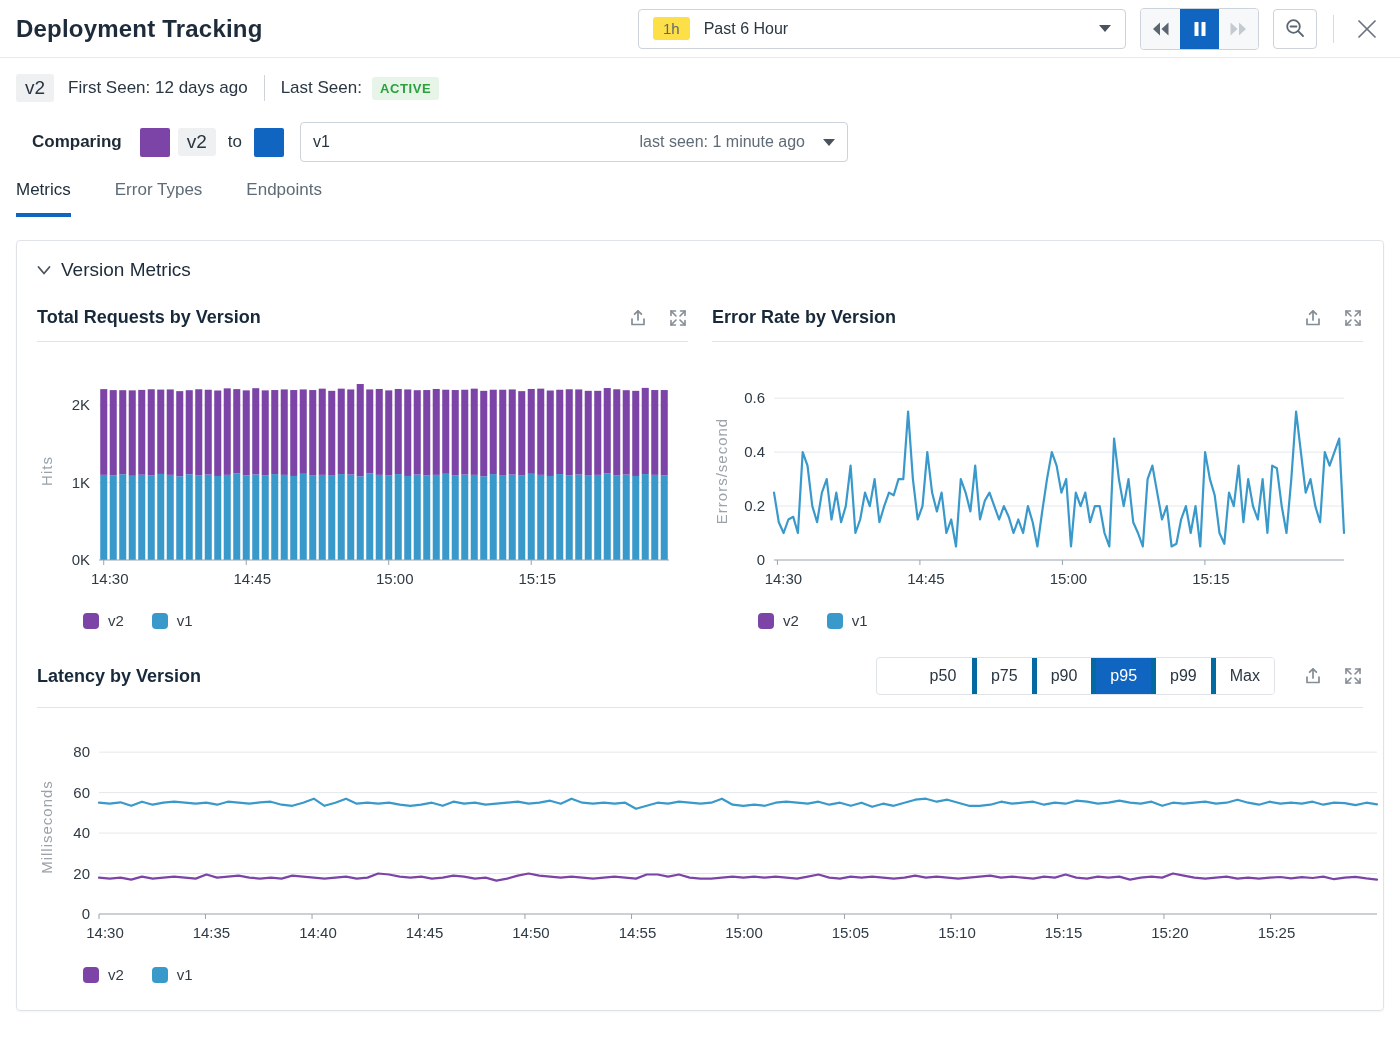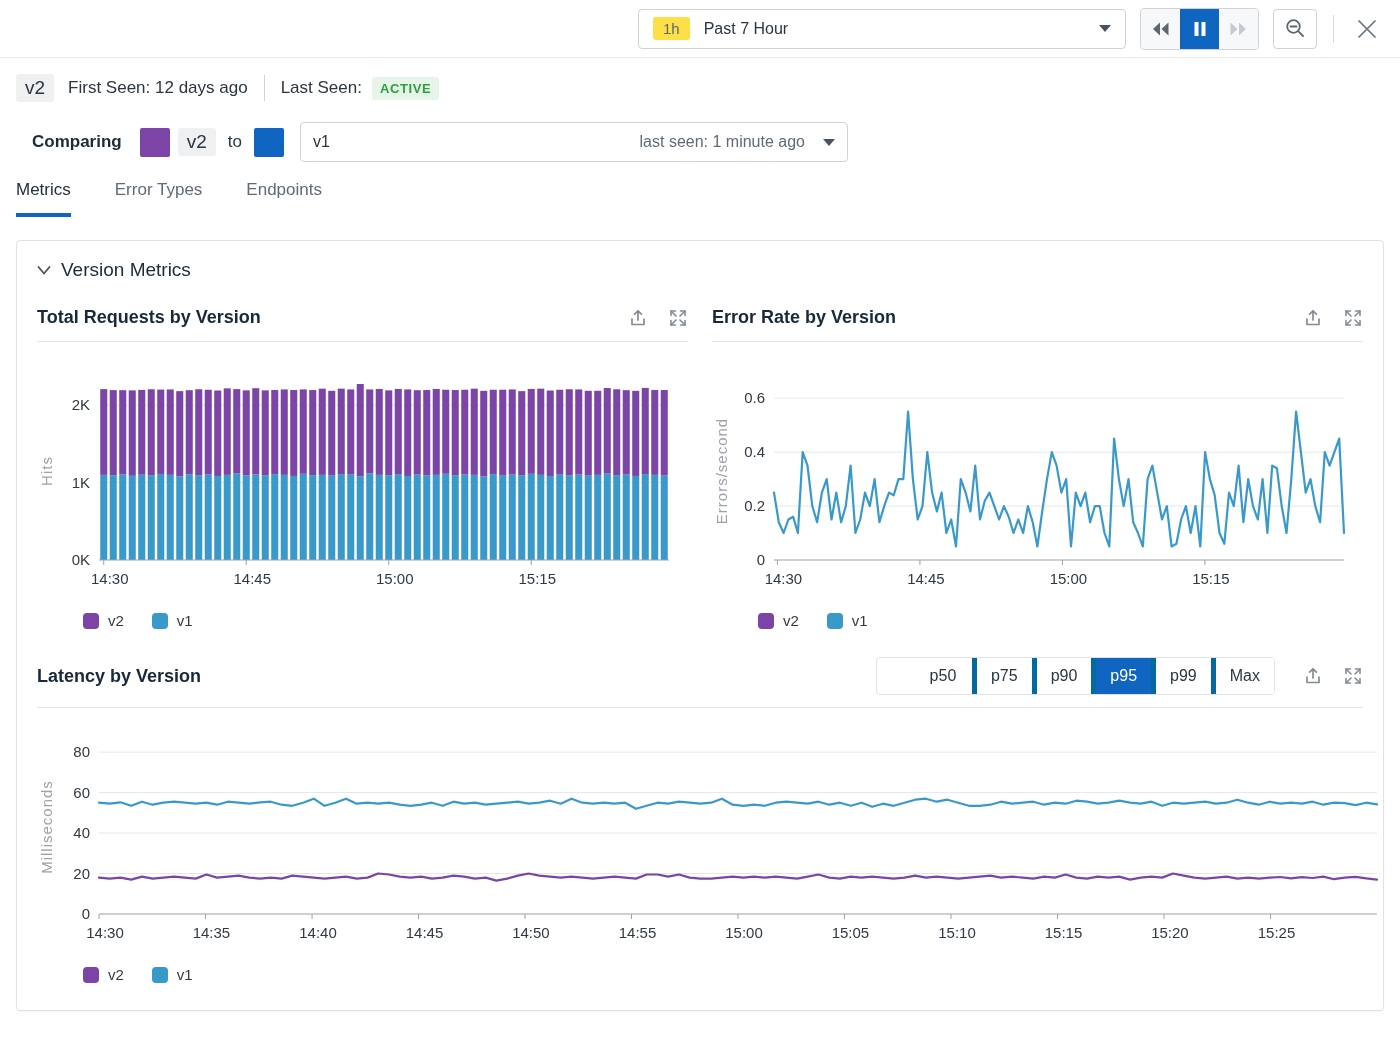--- a/index.html
+++ b/index.html
@@ -64,24 +64,25 @@
   .pct-btn.selected { background:#1065c1; color:#fff; }
   .lat-hd .hd-icons { margin-left:28px; }
   
   svg text.tick { font-family:"Liberation Sans",sans-serif; font-size:15px; fill:#2f3a44; }
   svg text.ylab { font-family:"Liberation Sans",sans-serif; font-size:15px; fill:#9aa2aa; letter-spacing:1px; }
 </style>
 </head>
 <body>
 
 <div class="hdr">
+  <h1>Deployment Tracking</h1>
 
   <div class="time-dd">
     <span class="time-badge">1h</span>
-    <span class="time-label">Past 7 Hour</span>
+    <span class="time-label">Past 6 Hour</span>
     <span class="caret"></span>
   </div>
 
   <div class="pb-group">
     <div class="pb-btn">
       <svg width="19" height="16" viewBox="0 0 19 16">
         <polygon points="9,1.5 2,8 9,14.5" fill="#5b6670"></polygon>
           <polygon points="17.5,1.5 10.5,8 17.5,14.5" fill="#5b6670"></polygon>
       </svg>
     </div>

